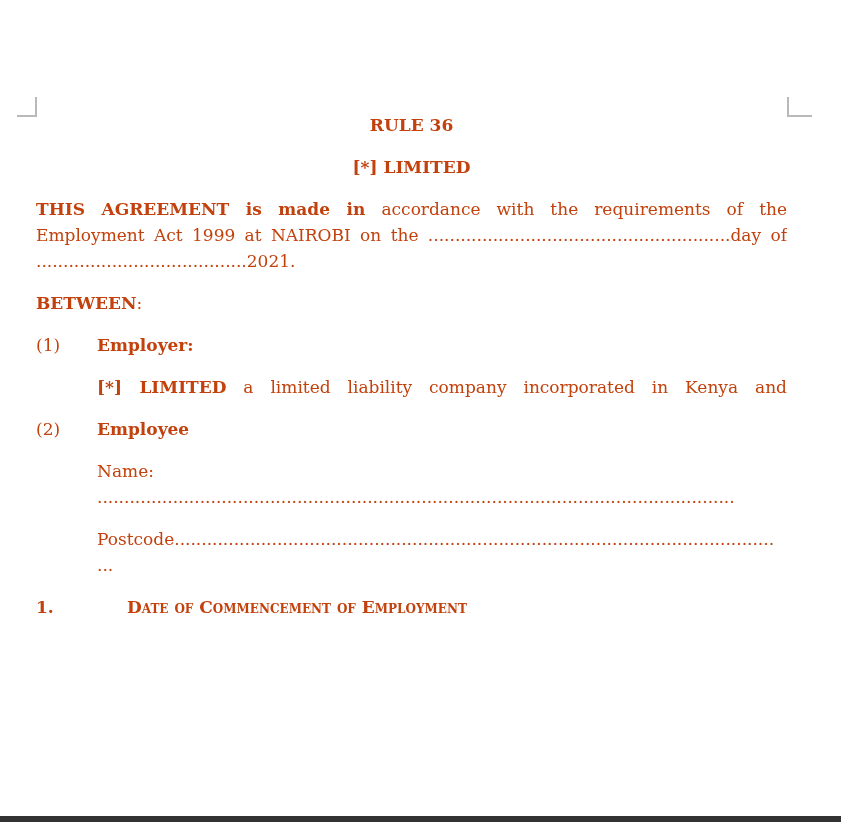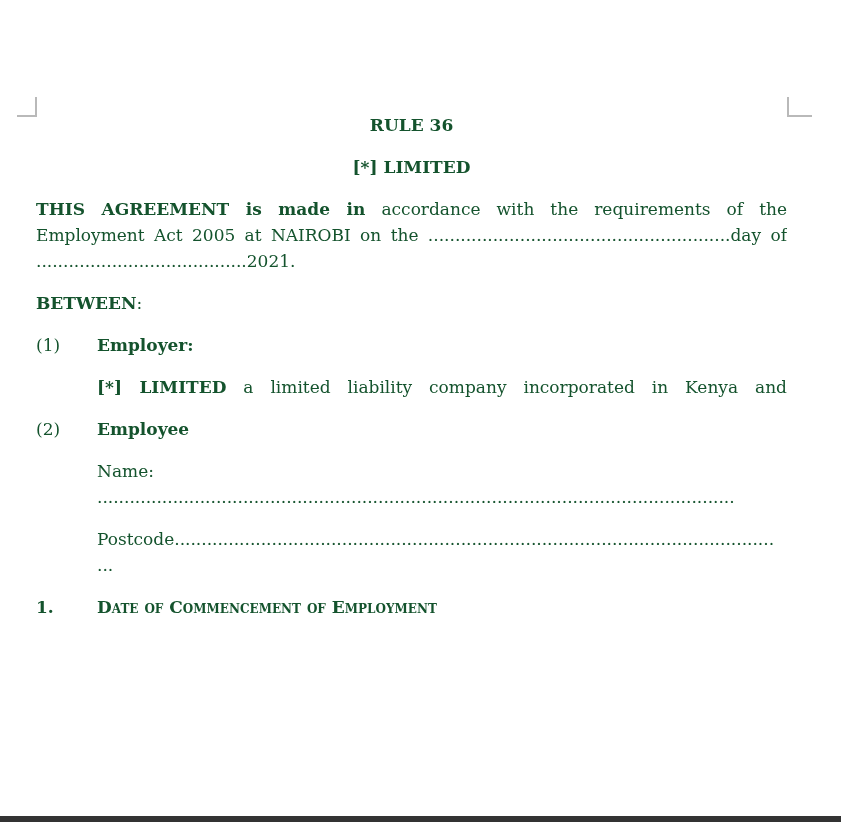--- a/index.html
+++ b/index.html
@@ -6,21 +6,21 @@
   html, body { background: #ffffff; }
   body { width: 841px; height: 822px; position: relative; overflow: hidden; }
 
   .screen {
     position: absolute; inset: 0;
     width: 841px; height: 822px;
     background: #ffffff;
     font-family: "DejaVu Serif", "Liberation Serif", serif;
     font-size: 17px;
     line-height: 26px;
-    color: #14532d;
+    color: #c2410c;
     overflow: hidden;
   }
 
   
   .mark { position: absolute; }
   .mark.tl {
     left: 17px; top: 97px; width: 20px; height: 20px;
     border-right: 2px solid #b9b9b9;
     border-bottom: 2px solid #b9b9b9;
   }
@@ -44,21 +44,21 @@
   .jline { text-align: justify; text-align-last: justify; overflow: hidden; }
   .nline { text-align: left; }
 
   .oneline { white-space: nowrap; overflow: hidden; }
 
   
   .row { display: flex; margin-bottom: 16px; }
   .row .num { flex: 0 0 61px; }
   .row .body { flex: 1 1 auto; min-width: 0; }
 
-  .smallcaps { font-variant: small-caps; }
+  .smallcaps { font-variant: small-caps; margin-left: 30px; }
 
   .caret {
     display: inline-block;
     width: 1.5px; height: 21px;
     background: #000;
     vertical-align: -4px;
   }
 
   .bottom-bar {
     position: absolute;
@@ -77,21 +77,21 @@
 
   <div class="content">
 
     <p class="para center b">RULE 36</p>
 
 
     <p class="para center b">[*] LIMITED</p>
 
     <div class="para">
       <div class="jline"><span class="b">THIS AGREEMENT is made in</span> <span>accordance with the requirements of the</span></div>
-      <div class="jline"><span>Employment Act 2005 at NAIROBI on the</span> <span>........................................................day of</span></div>
+      <div class="jline"><span>Employment Act 1999 at NAIROBI on the</span> <span>........................................................day of</span></div>
       <div class="nline oneline">.......................................2021.</div>
     </div>
 
     <p class="para"><span class="b">BETWEEN</span><span>:</span></p>
 
     <div class="row">
       <span class="num">(1)</span>
       <div class="body b">Employer:</div>
     </div>
 

